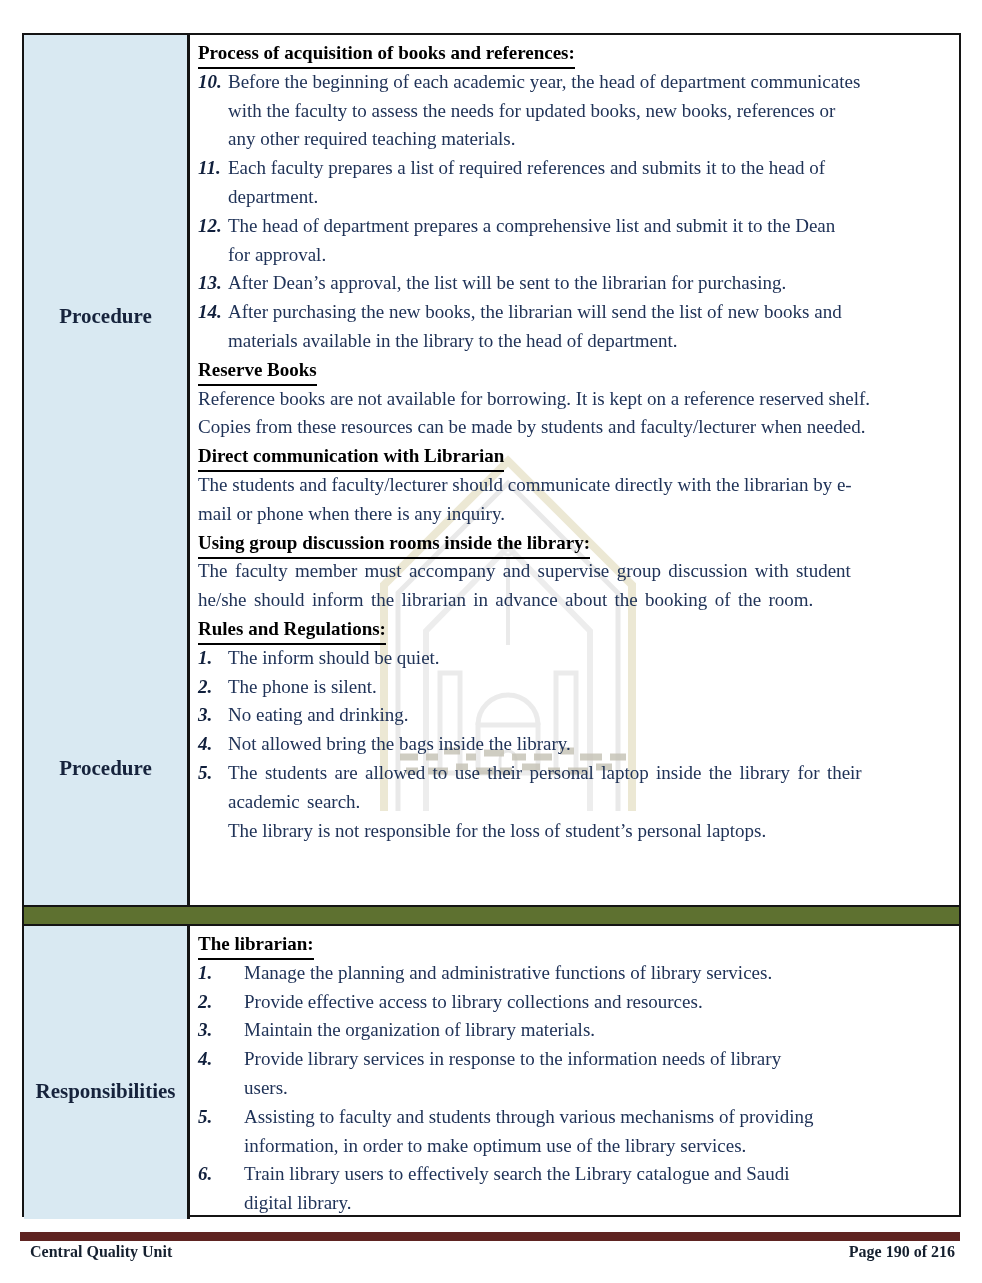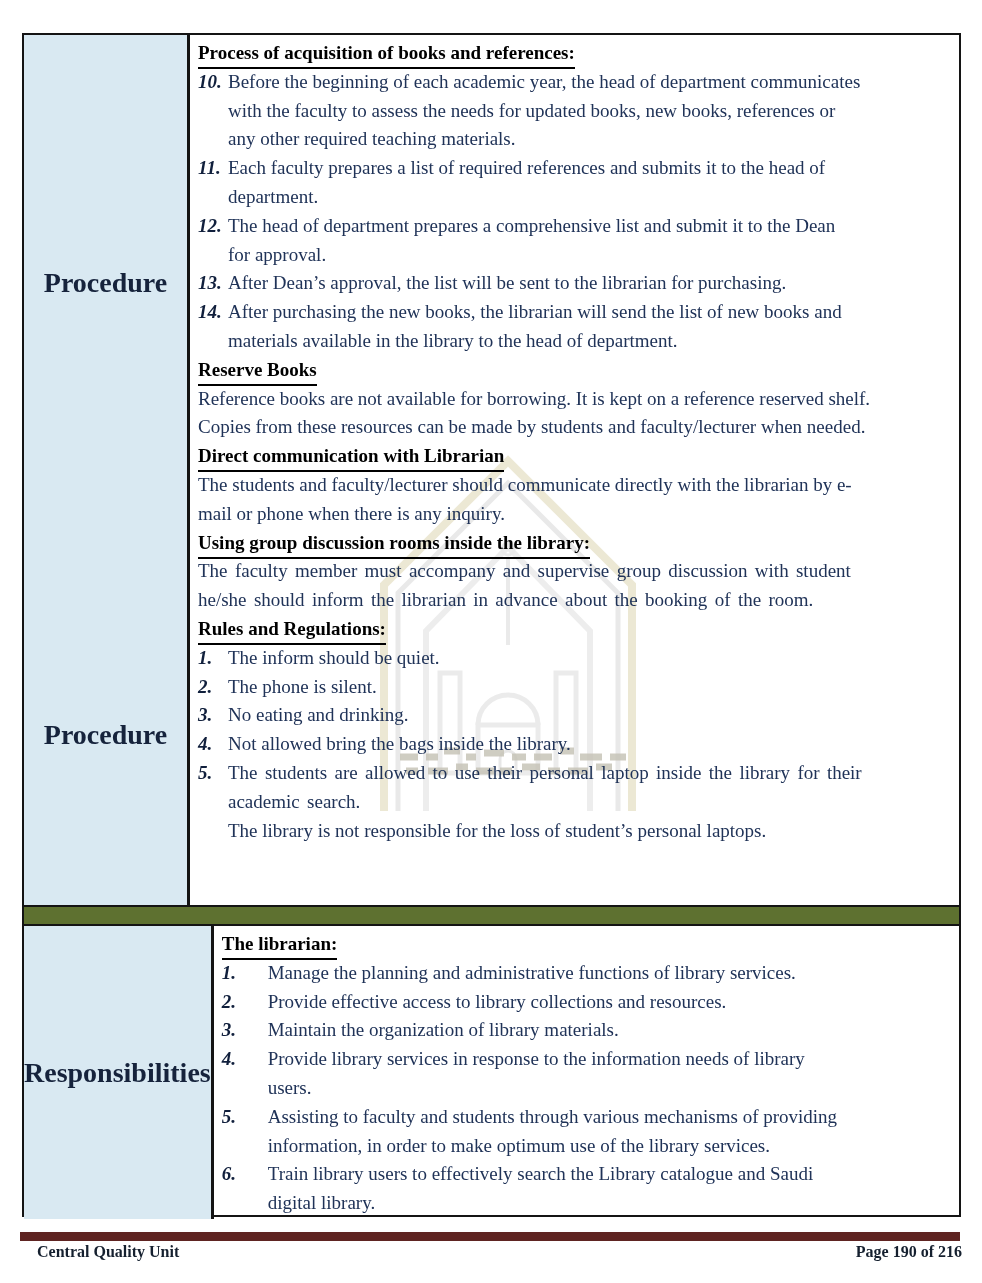--- a/index.html
+++ b/index.html
@@ -13,21 +13,21 @@
   }
   .trow{display:flex;box-sizing:border-box;}
   .row-procedure{height:870px;}
   .row-resp{height:293px;}
   .label-cell{
     flex:0 0 166px;background:#d9e9f2;border-right:3px solid #141414;
     position:relative;box-sizing:border-box;
   }
   .cell-label{
     position:absolute;left:0;width:100%;text-align:center;
-    font-weight:bold;font-size:28px;color:#16233c;
+    font-weight:bold;font-size:21px;color:#16233c;margin-top:37px;
   }
   .label-cell.centered{display:flex;align-items:center;justify-content:flex-start;}
   .label-cell.centered .cell-label{position:static;}
   .content-cell{
     flex:1;position:relative;padding:4px 8px 0 8px;box-sizing:border-box;
     font-size:19px;line-height:28.8px;overflow:hidden;
   }
   .separator{
     height:21px;background:#5e7130;
     border-top:2px solid #141414;border-bottom:2px solid #141414;
@@ -45,21 +45,21 @@
   .wide{word-spacing:2.6px;}
   .watermark{
     position:absolute;left:172px;top:400px;width:292px;height:378px;
     z-index:0;opacity:0.45;pointer-events:none;
   }
   .footer-rule{
     position:absolute;left:20px;top:1232px;width:940px;height:9px;
     background:#5f2422;
   }
   .footer-text{
-    position:absolute;left:37px;top:1243px;width:925px;
+    position:absolute;left:30px;top:1243px;width:925px;
     display:flex;justify-content:space-between;
     font-weight:bold;font-size:16px;color:#15202f;
   }
 </style>
 </head>
 <body>
 
 <div class="page">
 
   <div class="doc-table">

